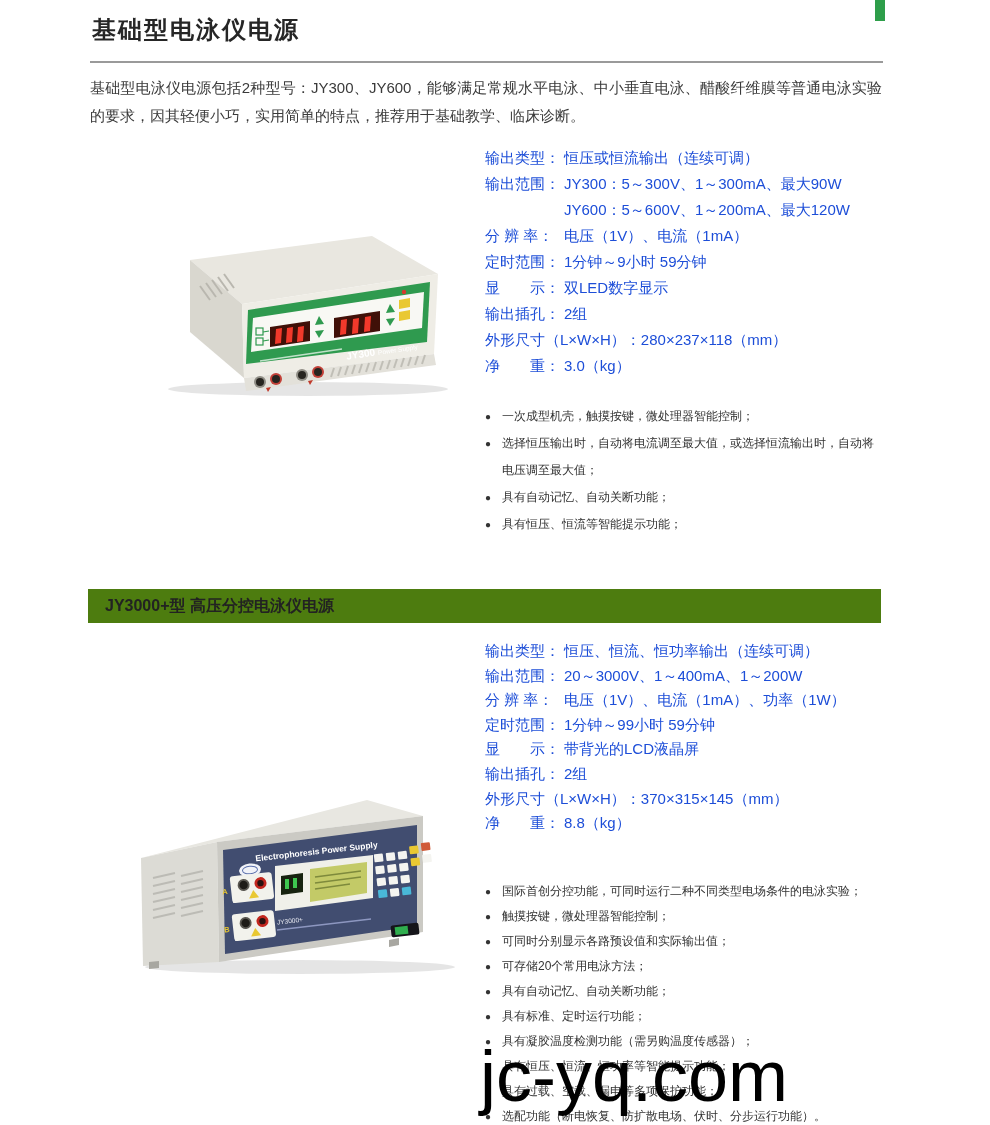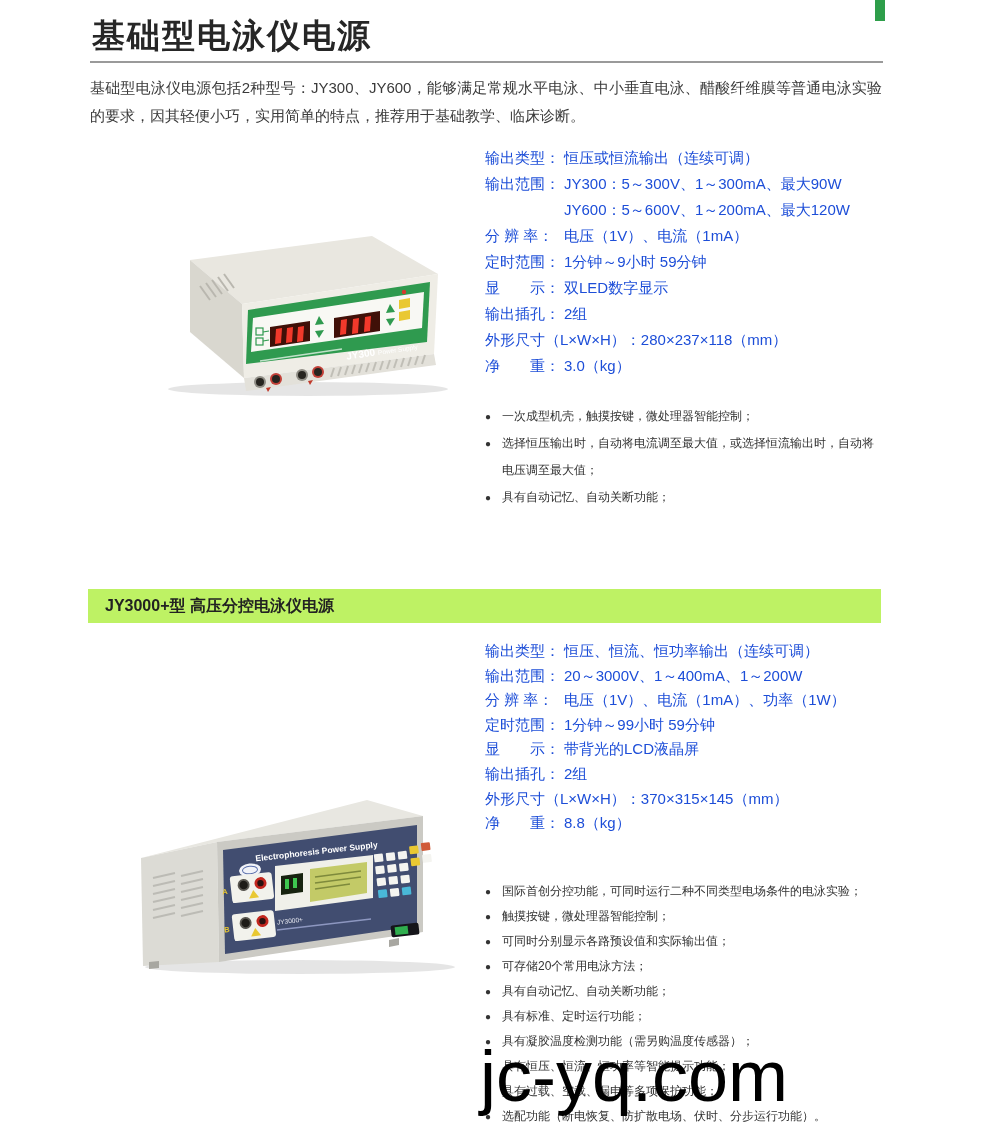--- a/index.html
+++ b/index.html
@@ -3,21 +3,21 @@
 <meta charset="utf-8">
 <style>
   html,body{margin:0;padding:0;background:#fff;}
   .page{
     position:relative;width:990px;height:1125px;background:#ffffff;overflow:hidden;
     font-family:"Liberation Sans","DejaVu Sans",sans-serif;color:#333;
   }
   .green-tab{position:absolute;left:875px;top:0;width:10px;height:21px;background:#2E9E4A;}
   .page-title{
     position:absolute;left:92px;top:14px;margin:0;
-    font-size:33px;font-weight:bold;color:#262626;letter-spacing:2px;
+    font-size:24px;font-weight:bold;color:#262626;letter-spacing:2px;
   }
   .title-rule{position:absolute;left:90px;top:61px;width:793px;height:0;border-top:2px solid #9a9a9a;}
   .intro{
     position:absolute;left:90px;top:74px;width:792px;margin:0;
     font-size:15px;line-height:28px;color:#3a3a3a;text-align:justify;
   }
   .product-photo{position:absolute;}
   .photo-1{left:138px;top:228px;width:320px;height:170px;}
   .photo-2{left:105px;top:778px;width:360px;height:200px;}
 
@@ -29,21 +29,21 @@
   .spec-value{white-space:pre;}
 
   .features{position:absolute;left:485px;margin:0;padding:0;list-style:none;font-size:12px;color:#333;}
   .features-1{top:403px;width:392px;line-height:27px;}
   .features-2{top:847px;width:430px;line-height:25px;}
   .features li{position:relative;padding-left:17px;margin:0;}
   .features li::before{content:"●";position:absolute;left:0;top:0;font-size:10px;}
   .features-2 li:first-child{max-width:377px;margin-top:32px;}
 
   .section-band{
-    position:absolute;left:88px;top:589px;width:793px;height:34px;background:#bef264;
+    position:absolute;left:88px;top:589px;width:793px;height:34px;background:#4d7c0f;
     display:flex;align-items:center;
   }
   .section-band span{margin-left:17px;font-size:16px;font-weight:bold;color:#222;}
 
   .watermark{
     position:absolute;left:480px;top:1040px;z-index:5;
     font-size:72px;color:#000;line-height:1;letter-spacing:0;
     font-family:"Liberation Sans","DejaVu Sans",sans-serif;
     text-align:right;
   }
@@ -188,20 +188,21 @@
     <div class="spec-row">
         <span class="spec-label">净　　重：</span>
         <span class="spec-value">3.0（kg）</span>
       </div>
   </div>
 
   <ul class="features features-1">
     <li>一次成型机壳，触摸按键，微处理器智能控制；</li>
     <li>选择恒压输出时，自动将电流调至最大值，或选择恒流输出时，自动将电压调至最大值；</li>
     <li>具有自动记忆、自动关断功能；</li>
+    <li>具有恒压、恒流等智能提示功能；</li>
   </ul>
 
   <div class="section-band">
     <span>JY3000+型 高压分控电泳仪电源</span>
   </div>
 
   <div class="specs specs-2">
     <div class="spec-row">
         <span class="spec-label">输出类型：</span>
         <span class="spec-value">恒压、恒流、恒功率输出（连续可调）</span>

